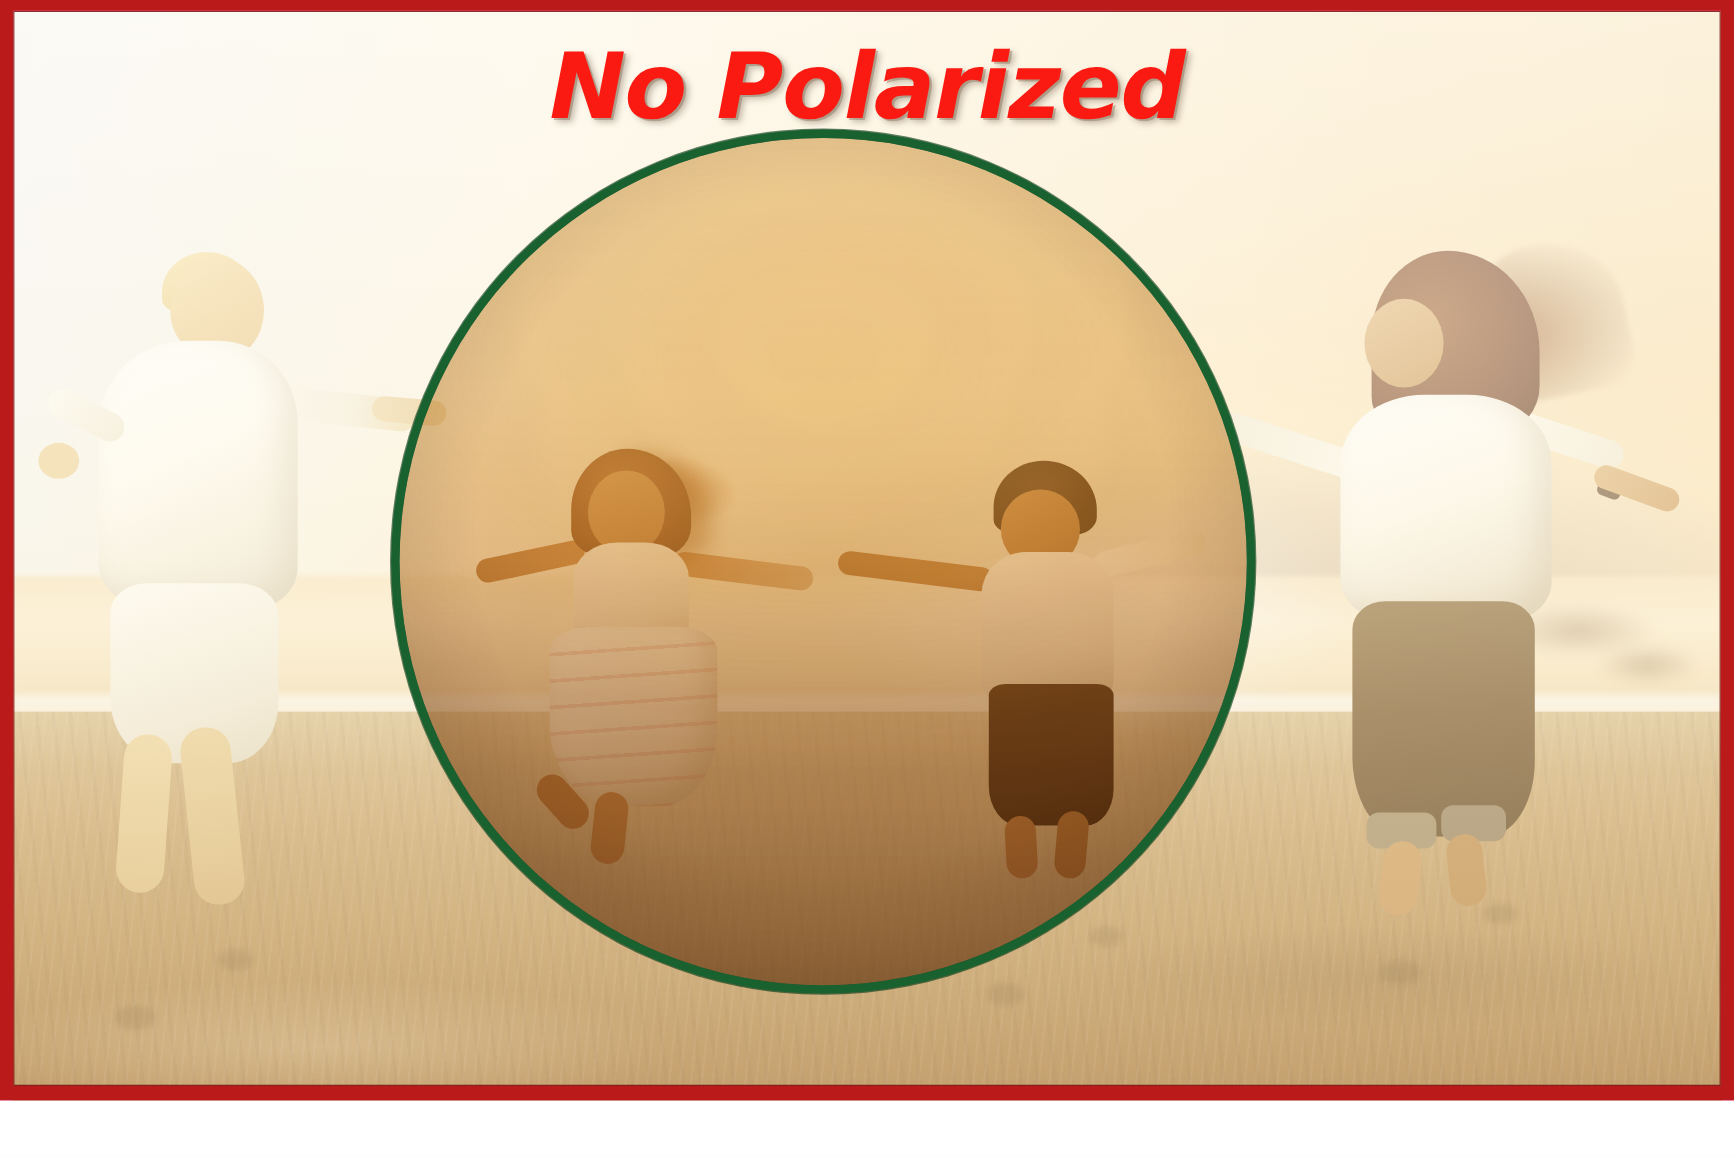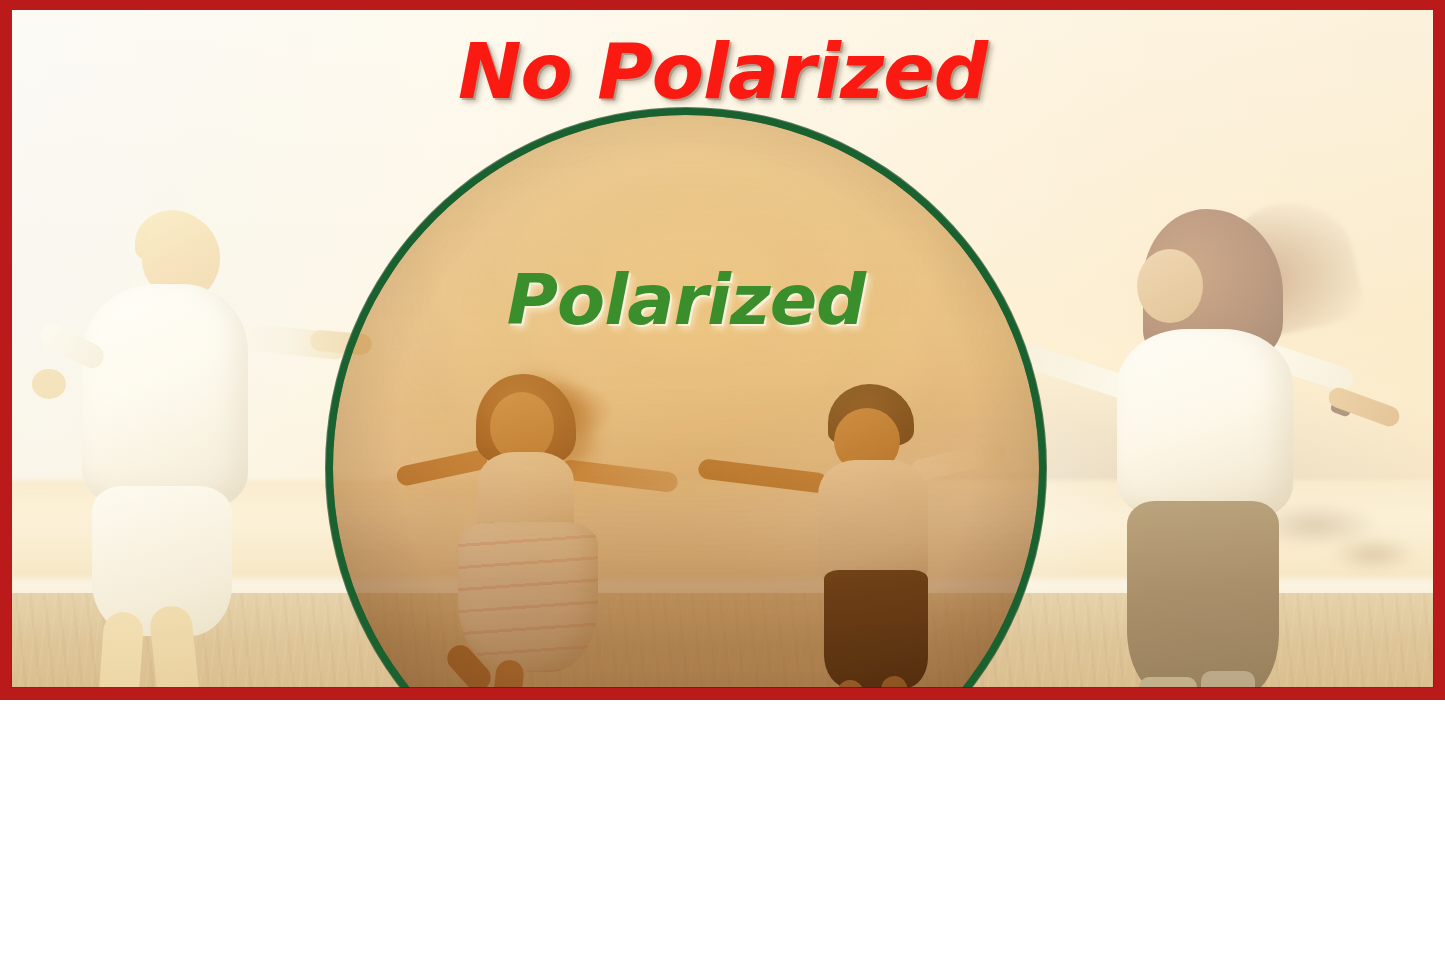--- a/index.html
+++ b/index.html
@@ -8,21 +8,21 @@
     width: 1445px; height: 963px;
     background: #ffffff;
     font-family: "Liberation Sans", sans-serif;
     overflow: hidden;
   }
 
   
   #poster {
     position: relative;
     width: 1445px;
-    height: 700px;
+    height: 917px;
     background: #ec4899;
     overflow: hidden;
   }
   #frame-border {
     position: absolute;
     inset: 0;
     border: 11px solid #bb1a1a;
     border-top-width: 9px;
     border-bottom-width: 12px;
     box-shadow: inset 0 0 0 1px rgba(120,10,10,.85);
@@ -526,19 +526,18 @@
 
     <div id="polar-circle">
       <div class="de-wash"></div>
       <div class="polar-tone"></div>
       <div class="polar-sat"></div>
       <div class="polar-vig"></div>
     </div>
 
     <div id="title-no-polarized">No Polarized</div>
 
-    <div id="title-polarized">Polarized</div>
 
 
   </div>
 
   <div id="frame-border"></div>
 </div>
 
 </body></html>

